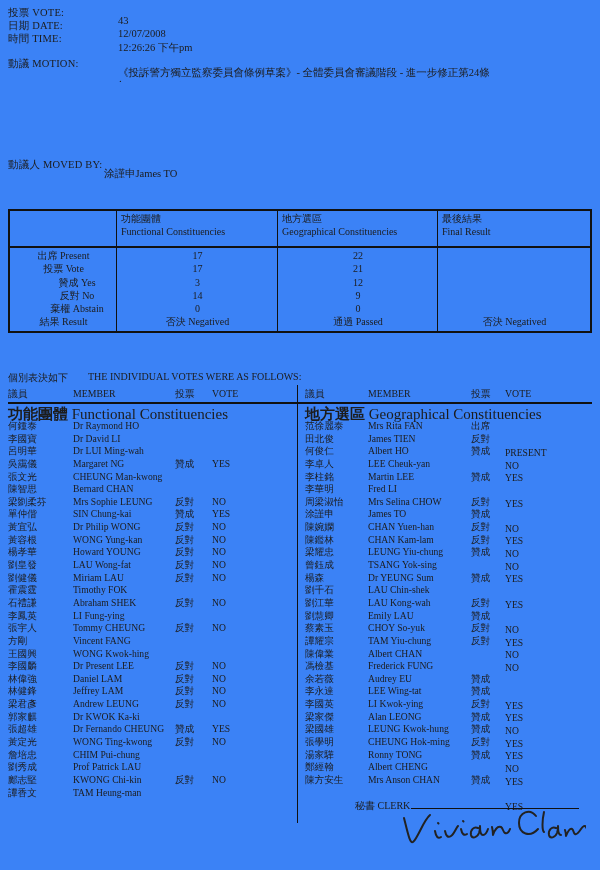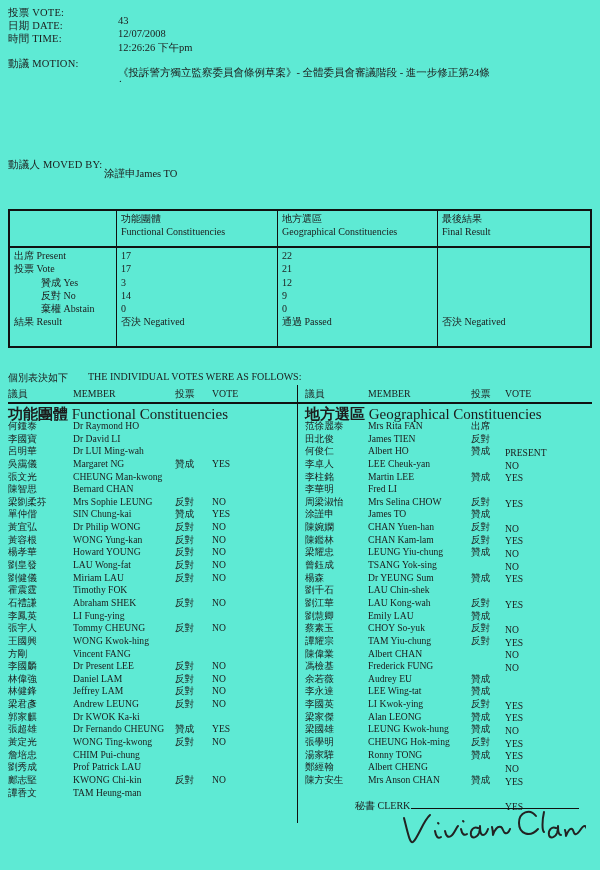--- a/index.html
+++ b/index.html
@@ -1,40 +1,40 @@
 <!DOCTYPE html>
 <html><head>
 <meta charset="utf-8">
 <style>
   * { margin:0; padding:0; box-sizing:border-box; }
   html,body { background:#e8e8e8; }
   .page {
     position:relative; width:600px; height:870px; margin:0 auto;
-    background:#5eead4; color:#1c1c1c; overflow:hidden;
+    background:#3b82f6; color:#1c1c1c; overflow:hidden;
     font-family:"Liberation Serif","DejaVu Serif",serif;
   }
   .lbl { font-size:10.5px; letter-spacing:0.2px; }
   .val { font-size:10.5px; }
 
   
   .meta-line { position:absolute; left:8px; width:560px; height:13px; }
   .meta-line .l { position:absolute; left:0; }
   .meta-line .v { position:absolute; left:110px;margin-top:9px; }
 
   
   .sum-table {
     position:absolute; left:8px; top:209px; width:584px;
     border:2px solid #111; font-size:10px;
   }
   .sum-head { display:grid; grid-template-columns:106px 161px 160px 153px;
     border-bottom:2px solid #111; }
   .sum-head .hc { padding:2px 3px 8px 4px; border-left:1px solid #111; line-height:12.5px; }
   .sum-head .hc:first-child { border-left:none; }
   .sum-body { display:grid; grid-template-columns:106px 161px 160px 153px; }
-  .sum-body .bc { padding:1px 3px 17px 4px; border-left:1px solid #111; }
+  .sum-body .bc { padding:1px 3px 2px 4px; border-left:1px solid #111;text-align:center; }
   .sum-body .bc:first-child { border-left:none; }
   .sline { height:13.3px; line-height:13.3px; white-space:nowrap; }
   .sline.ind { padding-left:27px; }
 
   
   .iv-title-cn { position:absolute; left:8px;  top:371px; font-size:10px; }
   .iv-title-en { position:absolute; left:88px; top:371px; font-size:10px; }
   .col-head { position:absolute; top:388px; font-size:9.8px; }
   .thick-line { position:absolute; left:8px; top:402px; width:584px; height:2px; background:#111; }
   .v-divider { position:absolute; left:297px; top:385px; width:1px; height:438px; background:#111; }
@@ -255,28 +255,28 @@
         <span class="m-vcn"></span>
         <span class="m-ven"></span>
       </div>
       <div class="m-row">
         <span class="m-cn">張宇人</span>
         <span class="m-en">Tommy CHEUNG</span>
         <span class="m-vcn">反對</span>
         <span class="m-ven">NO</span>
       </div>
       <div class="m-row">
+        <span class="m-cn">方剛</span>
+        <span class="m-en">Vincent FANG</span>
+        <span class="m-vcn"></span>
+        <span class="m-ven"></span>
+      </div>
+      <div class="m-row">
         <span class="m-cn">王國興</span>
         <span class="m-en">WONG Kwok-hing</span>
-        <span class="m-vcn"></span>
-        <span class="m-ven"></span>
-      </div>
-      <div class="m-row">
-        <span class="m-cn">方剛</span>
-        <span class="m-en">Vincent FANG</span>
         <span class="m-vcn"></span>
         <span class="m-ven"></span>
       </div>
       <div class="m-row">
         <span class="m-cn">李國麟</span>
         <span class="m-en">Dr Present LEE</span>
         <span class="m-vcn">反對</span>
         <span class="m-ven">NO</span>
       </div>
       <div class="m-row">

